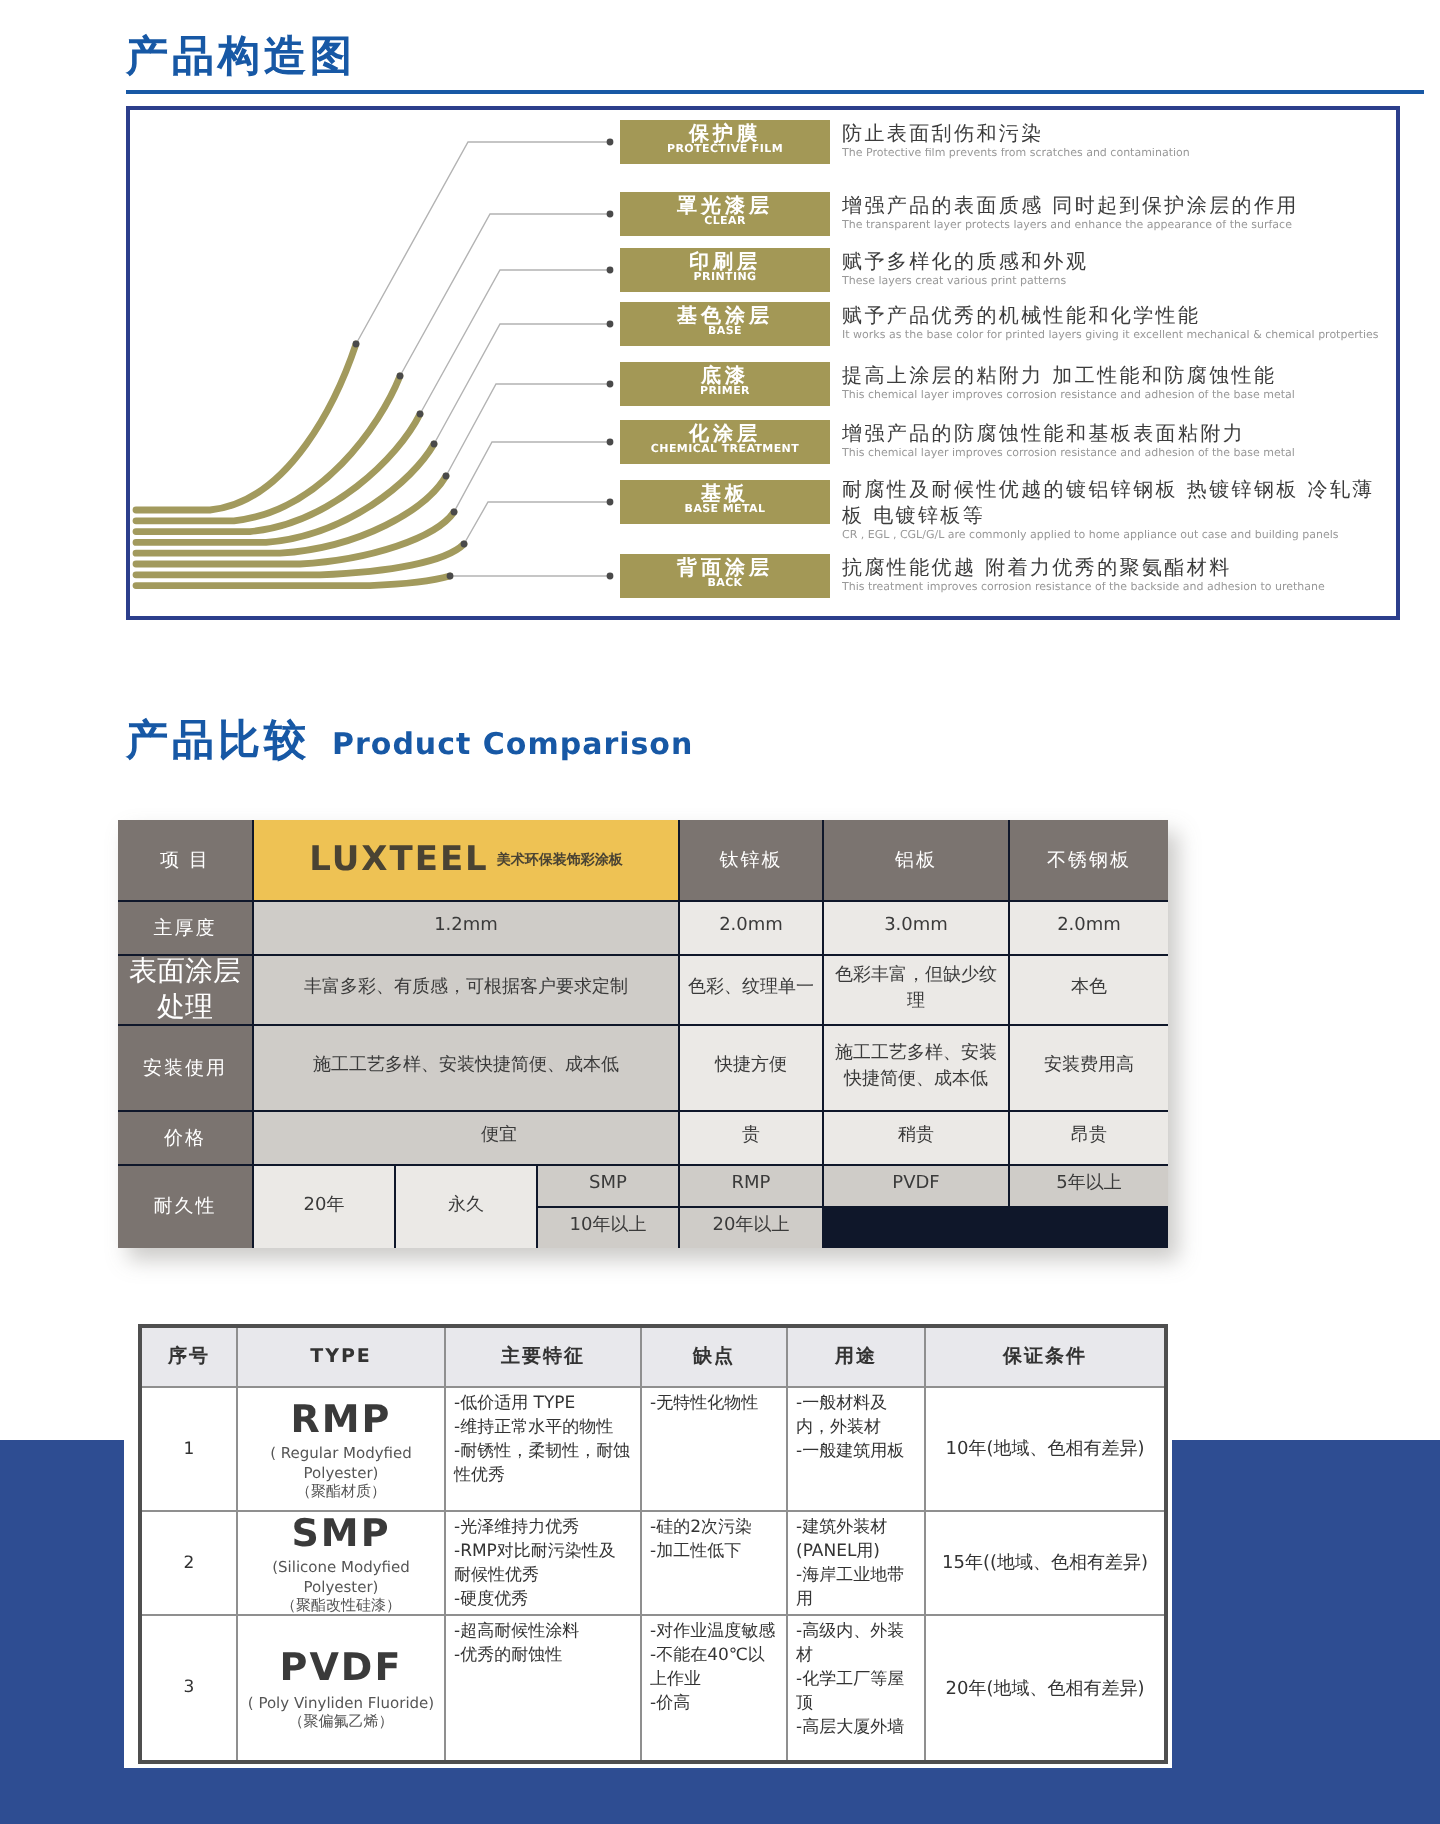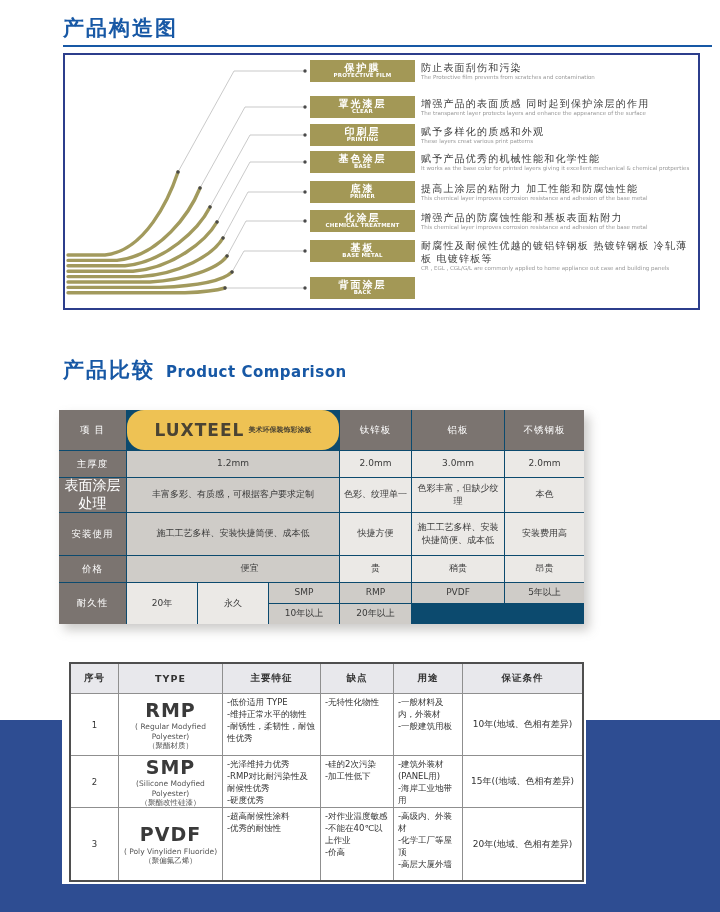--- a/index.html
+++ b/index.html
@@ -20,24 +20,24 @@
   .lay-label .cn { font-size:10px; font-weight:bold; letter-spacing:2px; }
   .lay-label .en { font-size:5.5px; font-weight:bold; letter-spacing:.2px; }
   .lay-desc { position:absolute; left:356px; width:272px; }
   .lay-desc .cn { font-size:10px; color:#3c3c3c; letter-spacing:1.2px; line-height:1.3; }
   .lay-desc .en { font-size:5.5px; color:#999; line-height:1.4; white-space:nowrap; overflow:hidden; }
 
   
   .cmp { position:absolute; left:59px; top:410px; display:grid;
          grid-template-columns:67px 70px 70px 70px 71px 92px 79px;
          grid-template-rows:40px 26px 34px 42px 26px 20px 20px;
-         gap:1px; background:#0c4a6e; box-shadow:5px 6px 10px rgba(110,105,100,.35); }
+         gap:1px; background:#0f172a; box-shadow:5px 6px 10px rgba(110,105,100,.35); }
   .cmp > div { display:flex; align-items:center; justify-content:center; text-align:center; padding:2px 4px; }
   .c-dark   { background:#7b7470; color:#fff; font-size:9.5px; letter-spacing:1px; }
-  .c-yellow { background:#eec254; gap:4px;border-radius:17px; }
+  .c-yellow { background:#eec254; gap:4px; }
   .lux-brand { font-size:17px; font-weight:bold; color:#4a4333; letter-spacing:1px; }
   .lux-sub   { font-size:7px; font-weight:bold; color:#4a4333; }
   .c-lux { background:#cfccc8; color:#3a3a3a; font-size:9px; line-height:1.5; }
   .c-lt  { background:#ebe9e6; color:#3a3a3a; font-size:9px; line-height:1.5; }
 
   
   .footer-blue { position:absolute; left:0; top:720px; width:720px; height:192px; background:#2e4d92; }
   .panel-white { position:absolute; left:62px; top:648px; width:524px; height:236px; background:#fff; }
   .t3 { position:absolute; left:69px; top:662px; display:grid;
         grid-template-columns:48px 104px 98px 73px 69px 119px;
@@ -166,20 +166,24 @@
       </div>
     <div class="lay-desc" style="top:184px;">
       <div class="cn">耐腐性及耐候性优越的镀铝锌钢板 热镀锌钢板 冷轧薄板 电镀锌板等</div>
       <div class="en">CR , EGL , CGL/G/L are commonly applied to home appliance out case and building panels</div>
       </div>
 
     <div class="lay-label" style="top:222px;">
       <span class="cn">背面涂层</span>
       <span class="en">BACK</span>
       </div>
+    <div class="lay-desc" style="top:223px;">
+      <div class="cn">抗腐性能优越 附着力优秀的聚氨酯材料</div>
+      <div class="en">This treatment improves corrosion resistance of the backside and adhesion to urethane</div>
+      </div>
   </div>
 
   <div class="sec-title" style="top:356px;">
     <span class="cn">产品比较</span>
     <span class="en">Product  Comparison</span>
   </div>
 
   <div class="cmp">
 
     <div class="c-dark">项 目</div>

